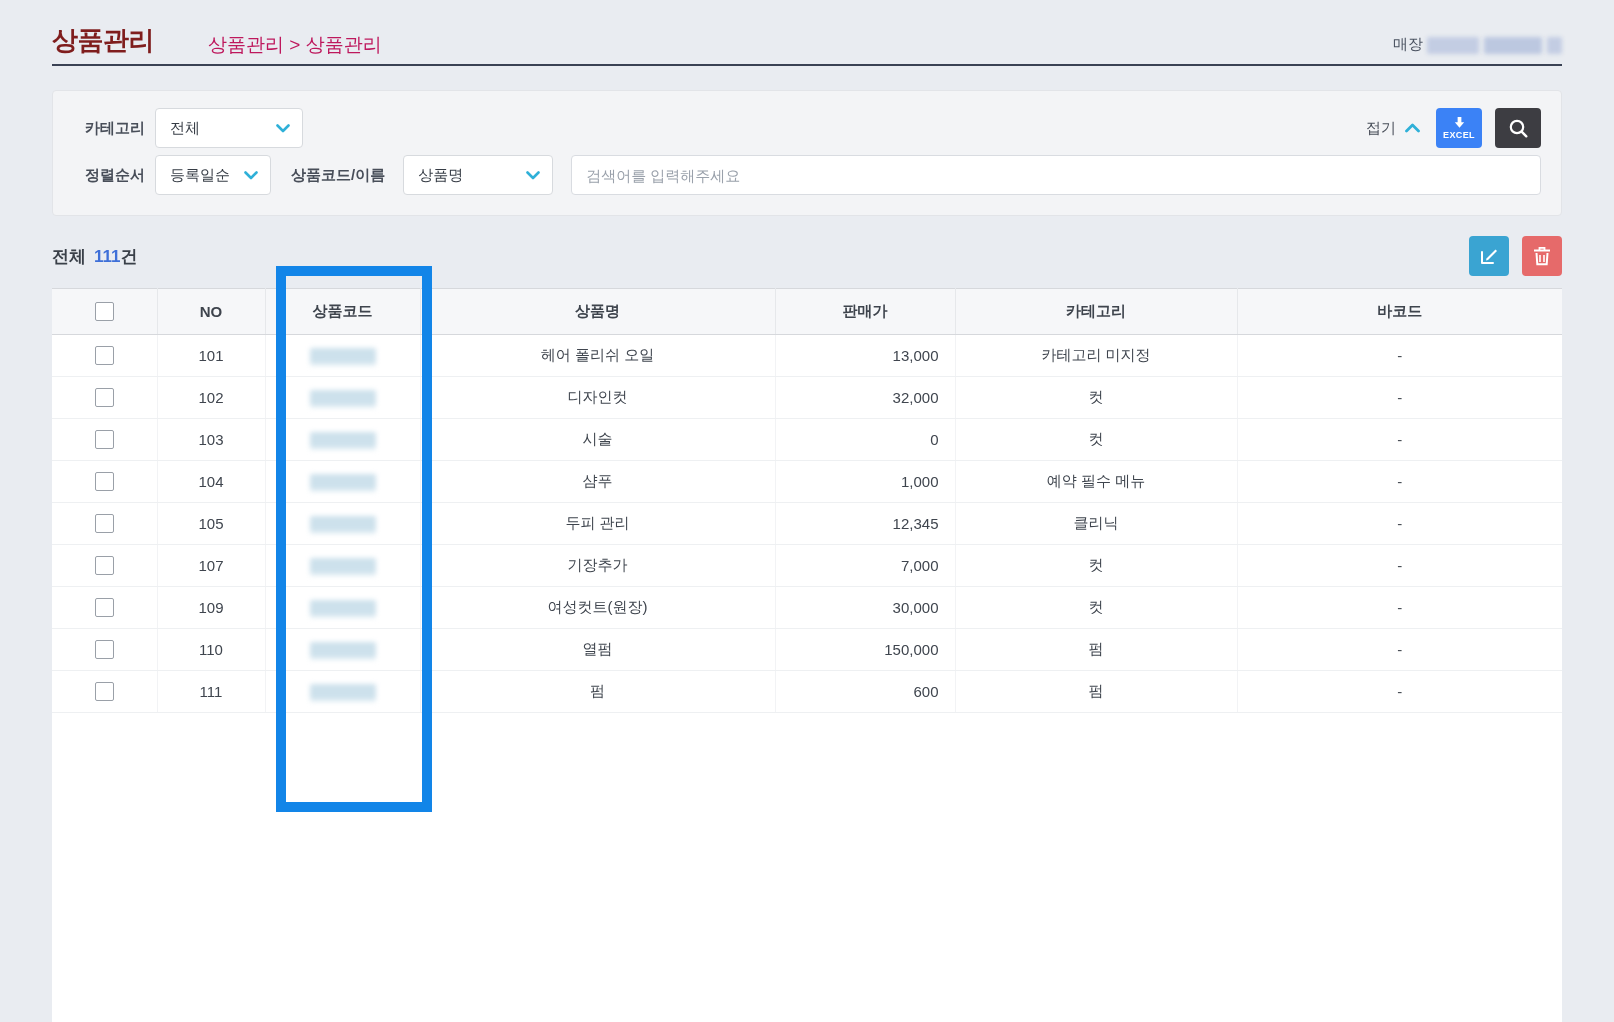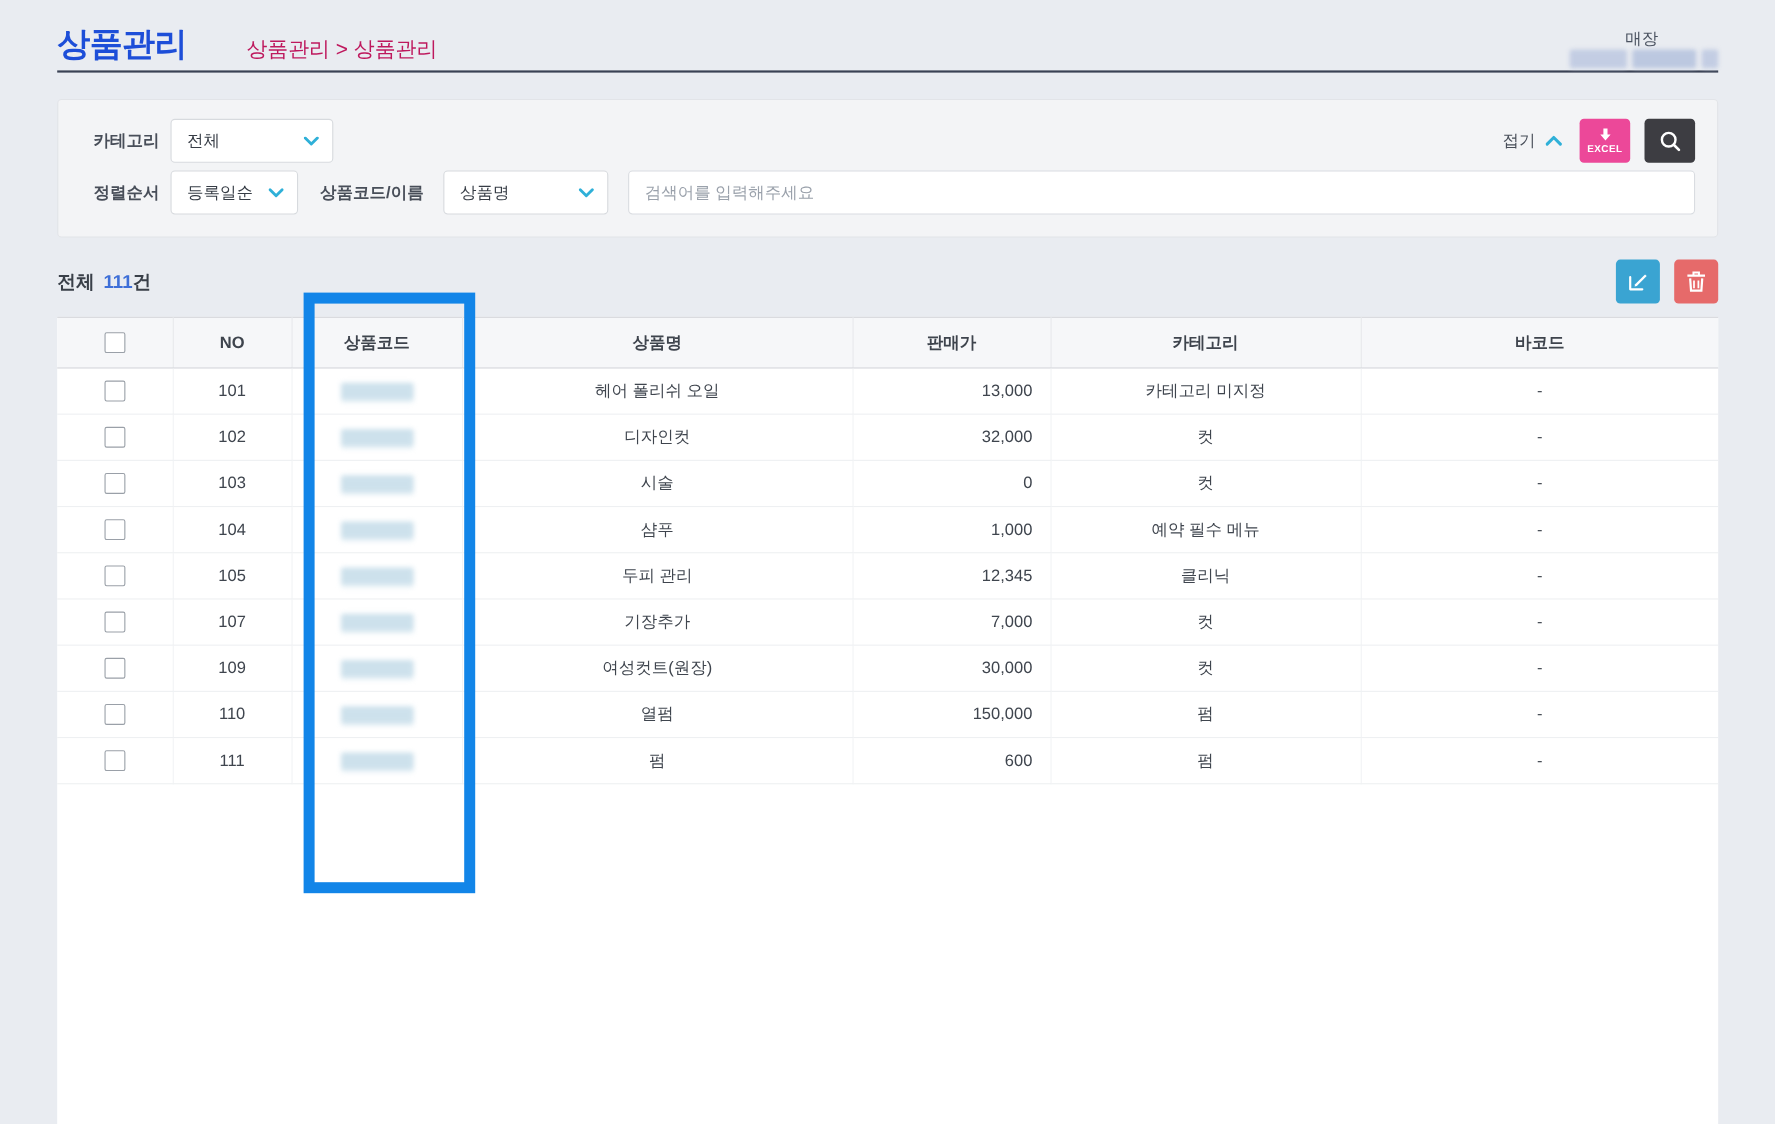--- a/index.html
+++ b/index.html
@@ -11,23 +11,23 @@
     color:#3f454e;
   }
   .content { margin:0 52px; width:1510px; }
 
   
   .page-header {
     display:flex; align-items:center;
     padding-top:16px; height:66px;
     border-bottom:2px solid #3a4254;
   }
-  .page-title { font-size:30px; font-weight:700; color:#1d4ed8; letter-spacing:-0.5px; }
+  .page-title { font-size:26px; font-weight:700; color:#7f1d1d; letter-spacing:-0.5px; }
   .breadcrumb { margin-left:54px; margin-top:10px; font-size:19px; color:#be185d; }
-  .store-info { margin-left:auto; margin-top:8px; display:flex; align-items:center; font-size:15px; color:#4a5260;flex-direction:column; }
+  .store-info { margin-left:auto; margin-top:8px; display:flex; align-items:flex-end; font-size:15px; color:#4a5260; }
   .store-blur { display:inline-flex; align-items:center; gap:5px; margin-left:4px; }
   .store-blur i { display:block; height:17px; border-radius:2px; background:#c3cde3; filter:blur(2px); }
   .store-blur i:nth-child(1){ width:52px; }
   .store-blur i:nth-child(2){ width:58px; background:#bcc8e0; }
   .store-blur i:nth-child(3){ width:15px; }
 
   
   .filter-panel {
     margin-top:24px;
     background:#f3f4f6;
@@ -156,21 +156,21 @@
       </div>
       <div class="filter-right">
         <div class="collapse-toggle">
           <span class="collapse-label">접기</span>
           <span class="icon teal">
             <svg width="15" height="10" viewBox="0 0 15 10">
                 <polyline points="1.5,8 7.5,2 13.5,8" fill="none" stroke="currentColor" stroke-width="2.8" stroke-linecap="round" stroke-linejoin="round"></polyline>
               </svg>
           </span>
         </div>
-        <button class="btn-excel" style="background-color: #ec4899;">
+        <button class="btn-excel" style="background-color: #3b82f6;">
           <span class="icon">
             <svg width="15" height="13" viewBox="0 0 16 13">
                 <polygon points="8,12 3,6.2 6,6.2 6,0.5 10,0.5 10,6.2 13,6.2" fill="#ffffff"></polygon>
               </svg>
           </span>
           <span class="xl-label">EXCEL</span>
         </button>
         <button class="btn-search" style="background-color: rgb(61, 61, 66);">
           <span class="icon">
             <svg width="21" height="21" viewBox="0 0 21 21">

